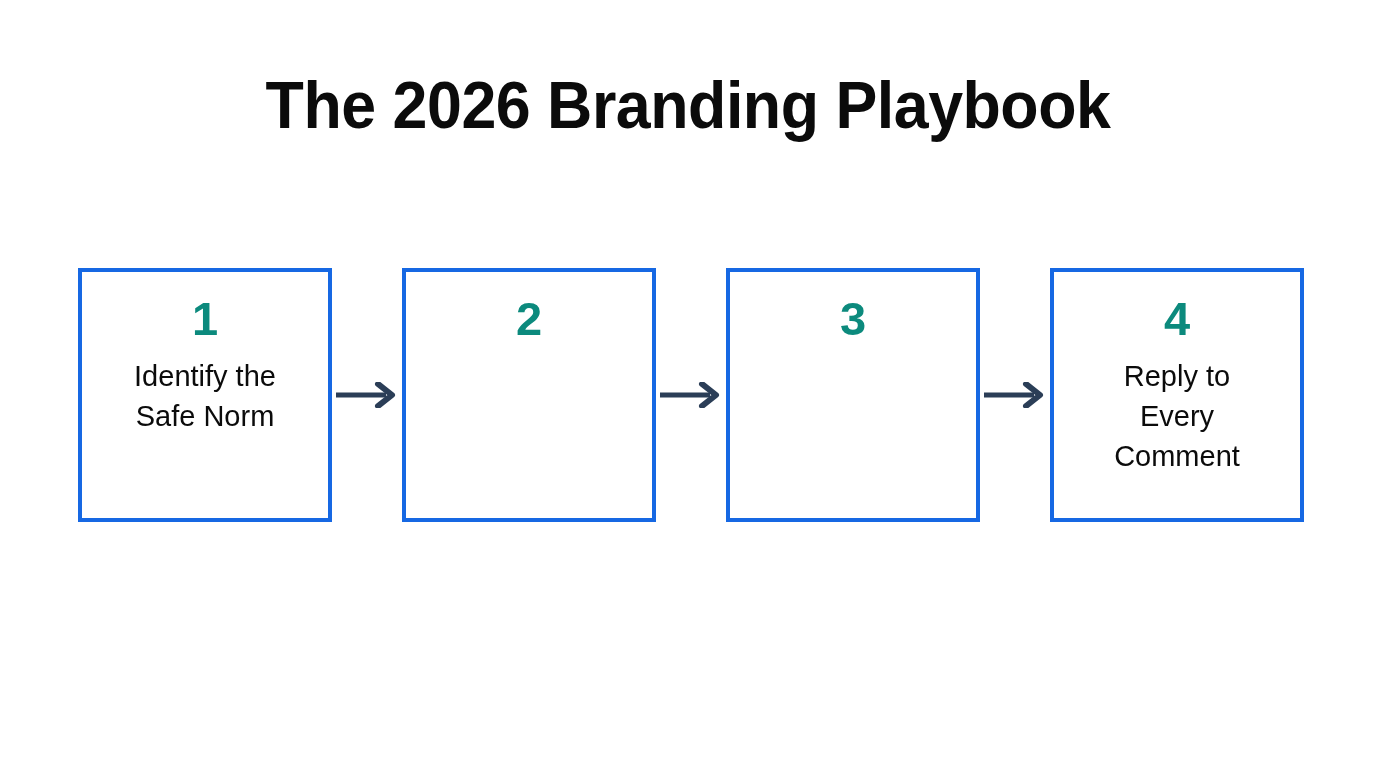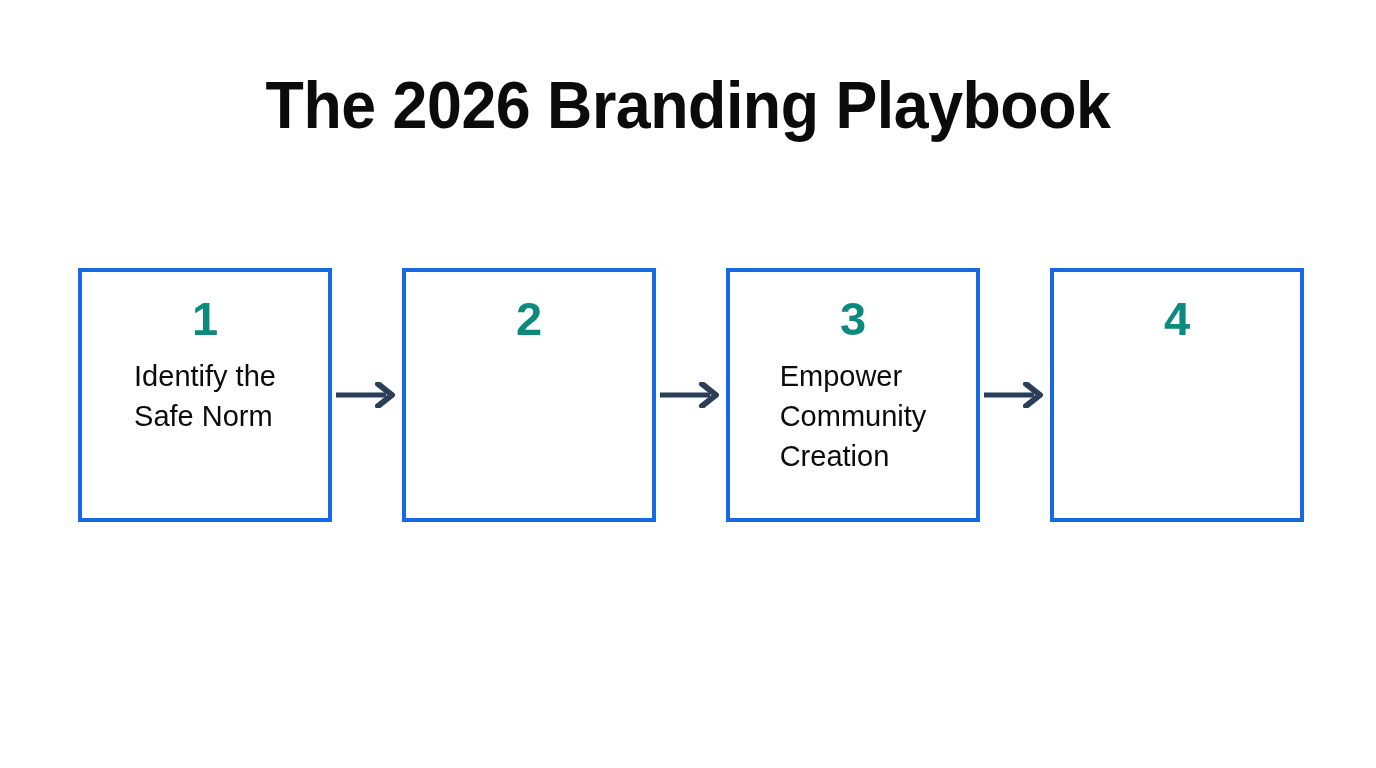--- a/index.html
+++ b/index.html
@@ -76,20 +76,21 @@
     margin: 0;
     padding: 0;
   }
 
   .step-label {
     font-family: "Liberation Sans", sans-serif;
     font-size: 29px;
     font-weight: normal;
     line-height: 40px;
     color: #0b0b0b;
+    text-align: center;
     margin-top: 10px;
     padding: 0 6px;
     white-space: pre-line;
   }
 
   
   .connector {
     flex: 0 0 70px;
     width: 70px;
     height: 254px;
@@ -135,32 +136,32 @@
       <span>
         <svg width="62" height="26" viewBox="0 0 62 26" xmlns="http://www.w3.org/2000/svg">
           <line x1="0" y1="13" x2="50" y2="13" stroke="#2b3e57" stroke-width="5"></line>
           <polyline points="42,2 56,13 42,24" fill="none" stroke="#2b3e57" stroke-width="6" stroke-linecap="round" stroke-linejoin="round"></polyline>
         </svg>
       </span>
     </div>
 
     <div class="step-box">
       <div class="step-number">3</div>
-      <div class="step-label">Empower
-Community
-Creation</div>
     </div>
 
     <div class="connector">
       <span>
         <svg width="62" height="26" viewBox="0 0 62 26" xmlns="http://www.w3.org/2000/svg">
           <line x1="0" y1="13" x2="50" y2="13" stroke="#2b3e57" stroke-width="5"></line>
           <polyline points="42,2 56,13 42,24" fill="none" stroke="#2b3e57" stroke-width="6" stroke-linecap="round" stroke-linejoin="round"></polyline>
         </svg>
       </span>
     </div>
 
     <div class="step-box">
       <div class="step-number">4</div>
+      <div class="step-label">Reply to
+Every
+Comment</div>
     </div>
 
   </div>
 </div>
 
 </body></html>

